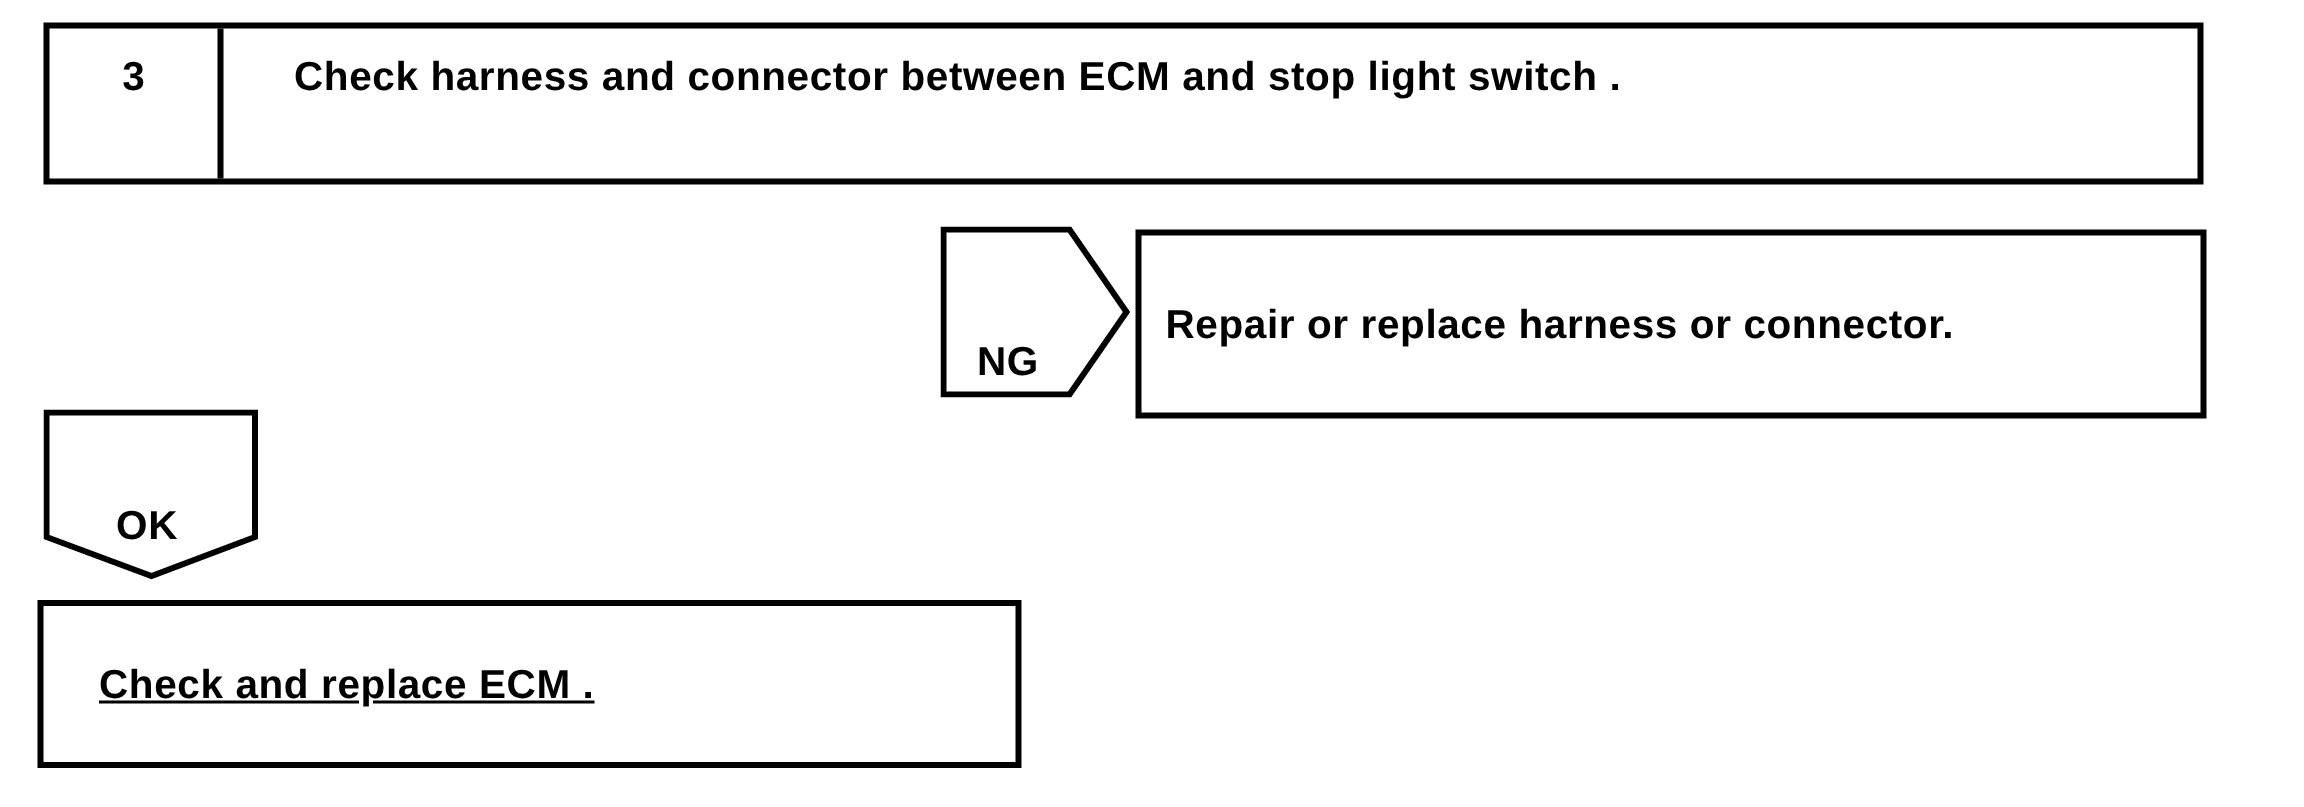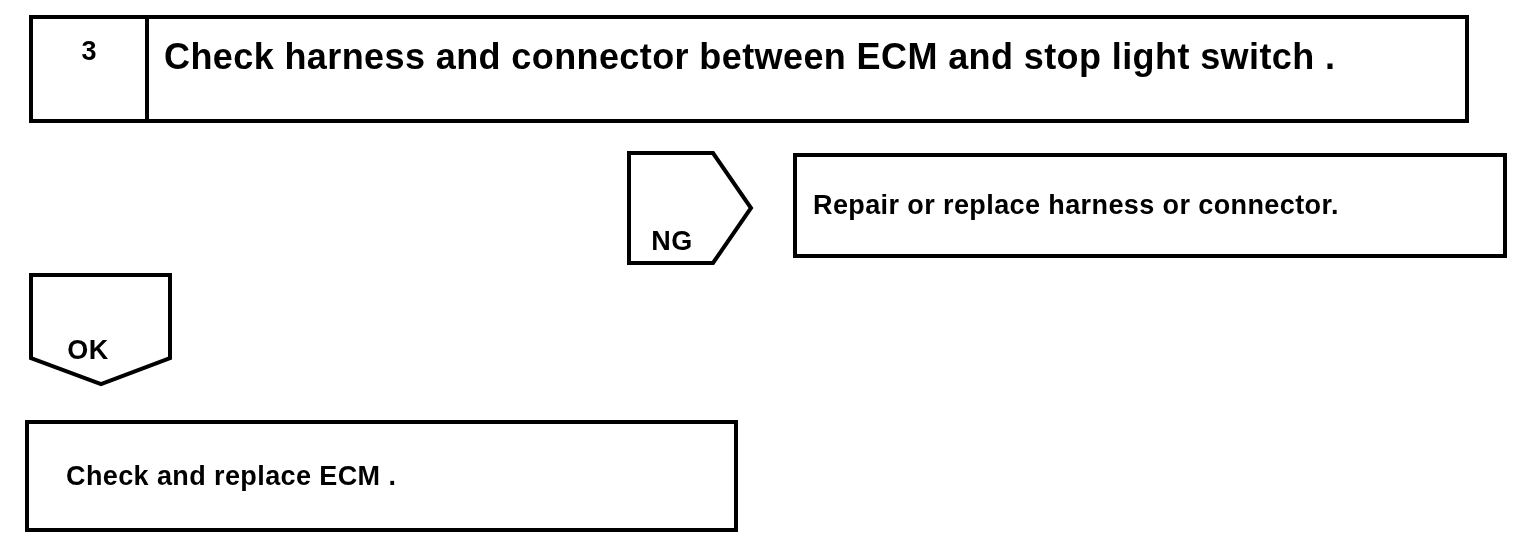--- a/index.html
+++ b/index.html
@@ -36,57 +36,58 @@
     border-right: 4px solid #000000;
     display: flex;
     justify-content: center;
     align-items: flex-start;
     padding-top: 17px;
     font-size: 27px;
   }
   .step-instruction {
     flex: 1;
     padding: 17px 10px 0 15px;
-    font-size: 36px;
+    font-size: 27px;
     letter-spacing: 0.4px;
     line-height: 1.15;
+    margin-left: 32px;
   }
   .connector-svg {
     position: absolute;
     display: block;
   }
   .ng-svg { left: 627px; top: 151px; width: 128px; height: 114px; }
   .ok-svg { left: 29px;  top: 273px; width: 144px; height: 114px; }
   .connector-label {
     position: absolute;
     display: flex;
     align-items: center;
     justify-content: center;
     font-size: 27px;
     letter-spacing: 0.5px;
     margin-top: 33px;
   }
   .ng-label { left: 627px; top: 151px; width: 90px;  height: 114px; }
-  .ok-label { left: 16px;  top: 273px; width: 144px; height: 88px; }
+  .ok-label { left: 26px;  top: 273px; width: 144px; height: 88px; }
   .action-box {
     display: flex;
     align-items: center;
     font-size: 27px;
     letter-spacing: 0.4px;
   }
   .repair-box {
     left: 757px; top: 153px;
-    width: 714px; height: 105px;
+    width: 714px; height: 126px;
     padding-left: 16px;
-    margin-left: 36px;
   }
   .ecm-box {
-    left: 25px; top: 420px;
-    width: 713px; height: 112px;
+    left: 25px; top: 400px;
+    width: 656px; height: 112px;
     padding-left: 37px;
+    text-decoration: underline;
   }
   .shape { fill: #ffffff; stroke: #000000; stroke-width: 4; stroke-linejoin: miter; }
 </style>
 </head>
 <body>
 
 <div class="canvas">
 
   <div class="box step-box">
     <div class="step-number-cell">3</div>

